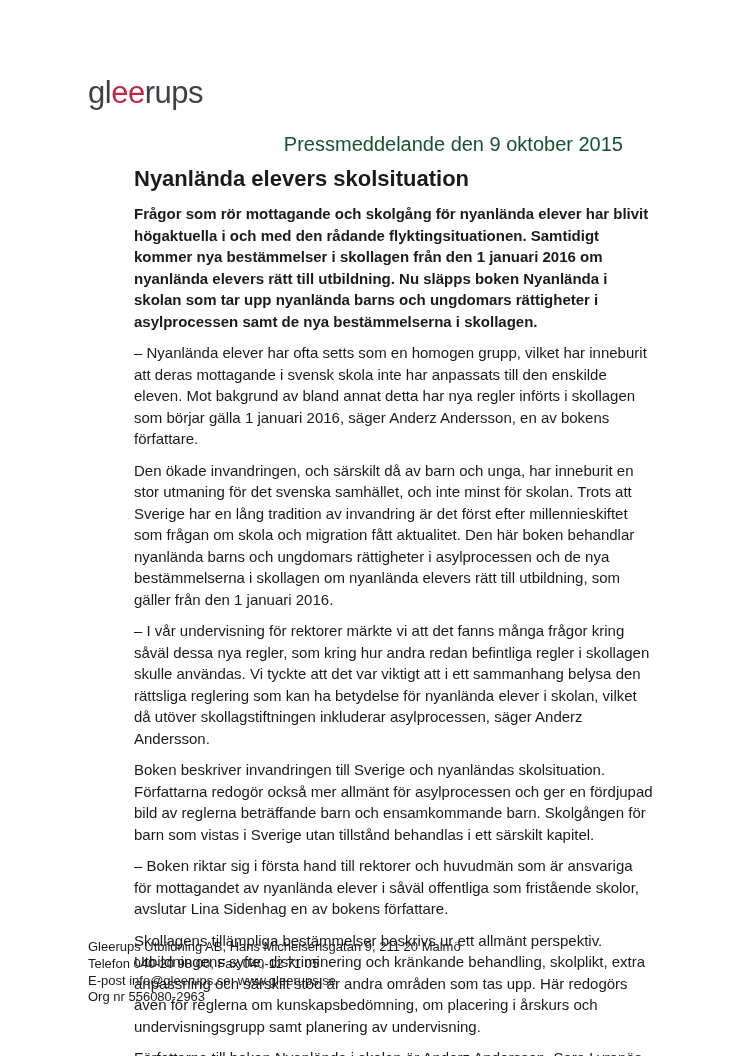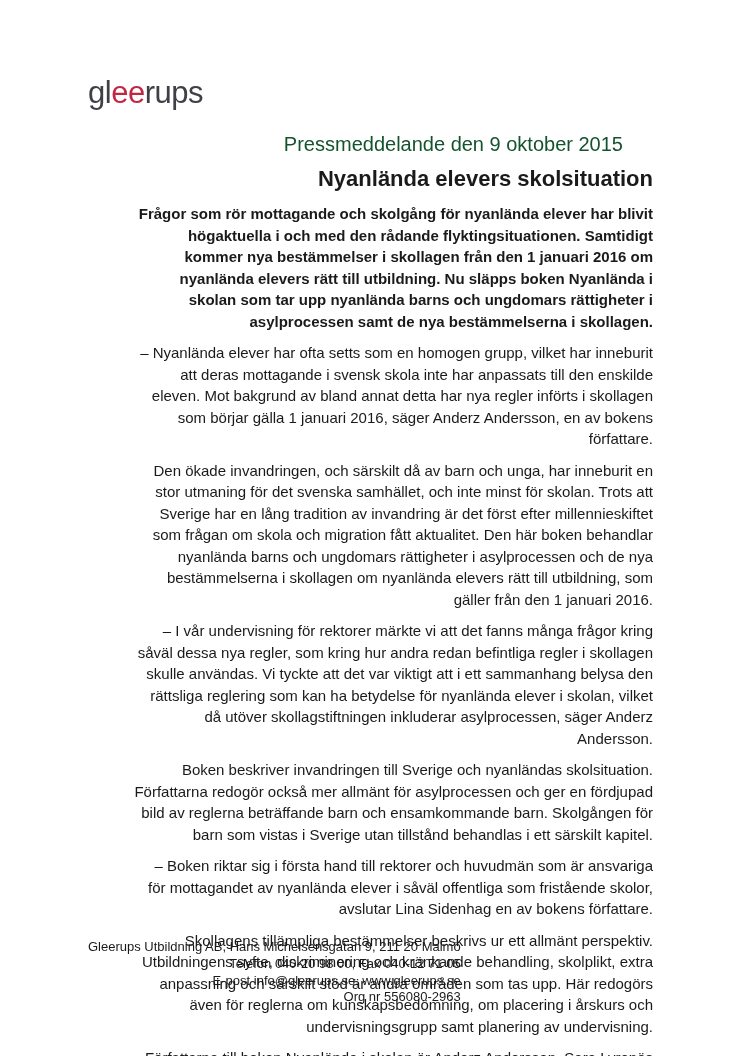--- a/index.html
+++ b/index.html
@@ -8,21 +8,20 @@
     background: #ffffff;
   }
   .page {
     position: relative;
     width: 746px;
     height: 1056px;
     background: #ffffff;
     overflow: hidden;
     font-family: "Liberation Sans", sans-serif;
     color: #1a1a1a;
-    text-align: right;
   }
   .logo {
     position: absolute;
     left: 88px;
     top: 76px;
     font-size: 31px;
     letter-spacing: -0.5px;
     font-weight: 400;
     color: #3f3f46;
     line-height: 1.1;

